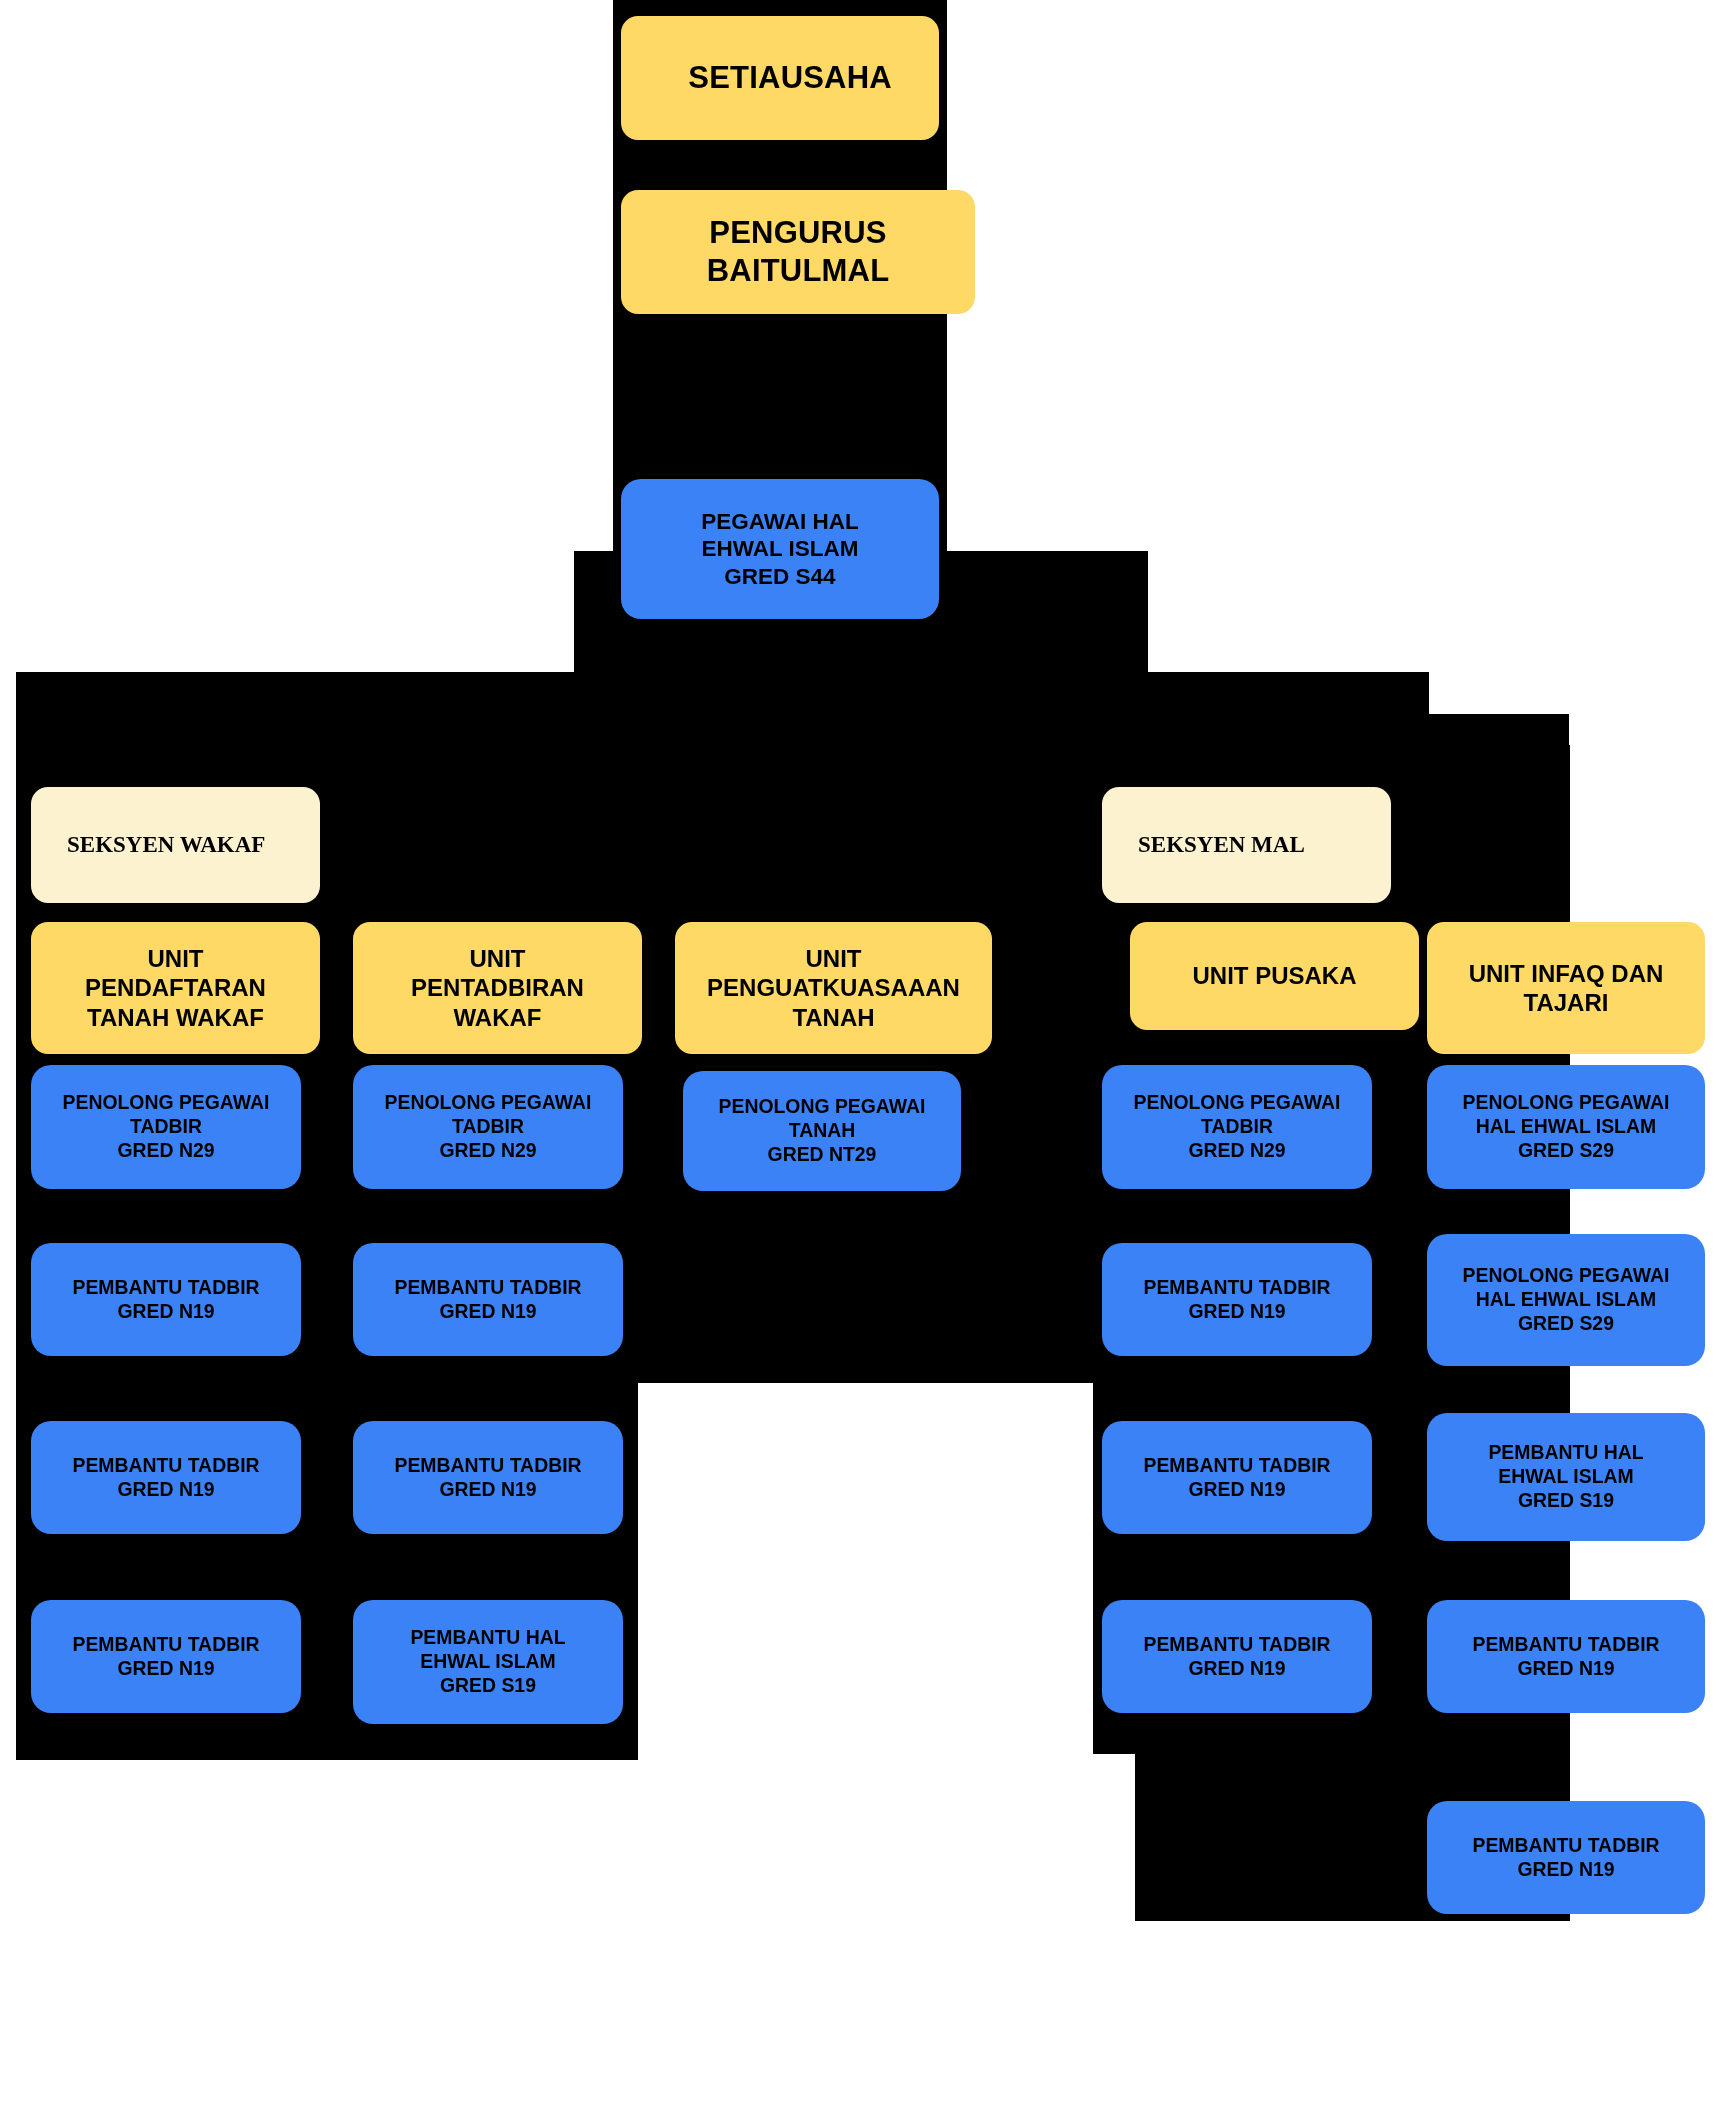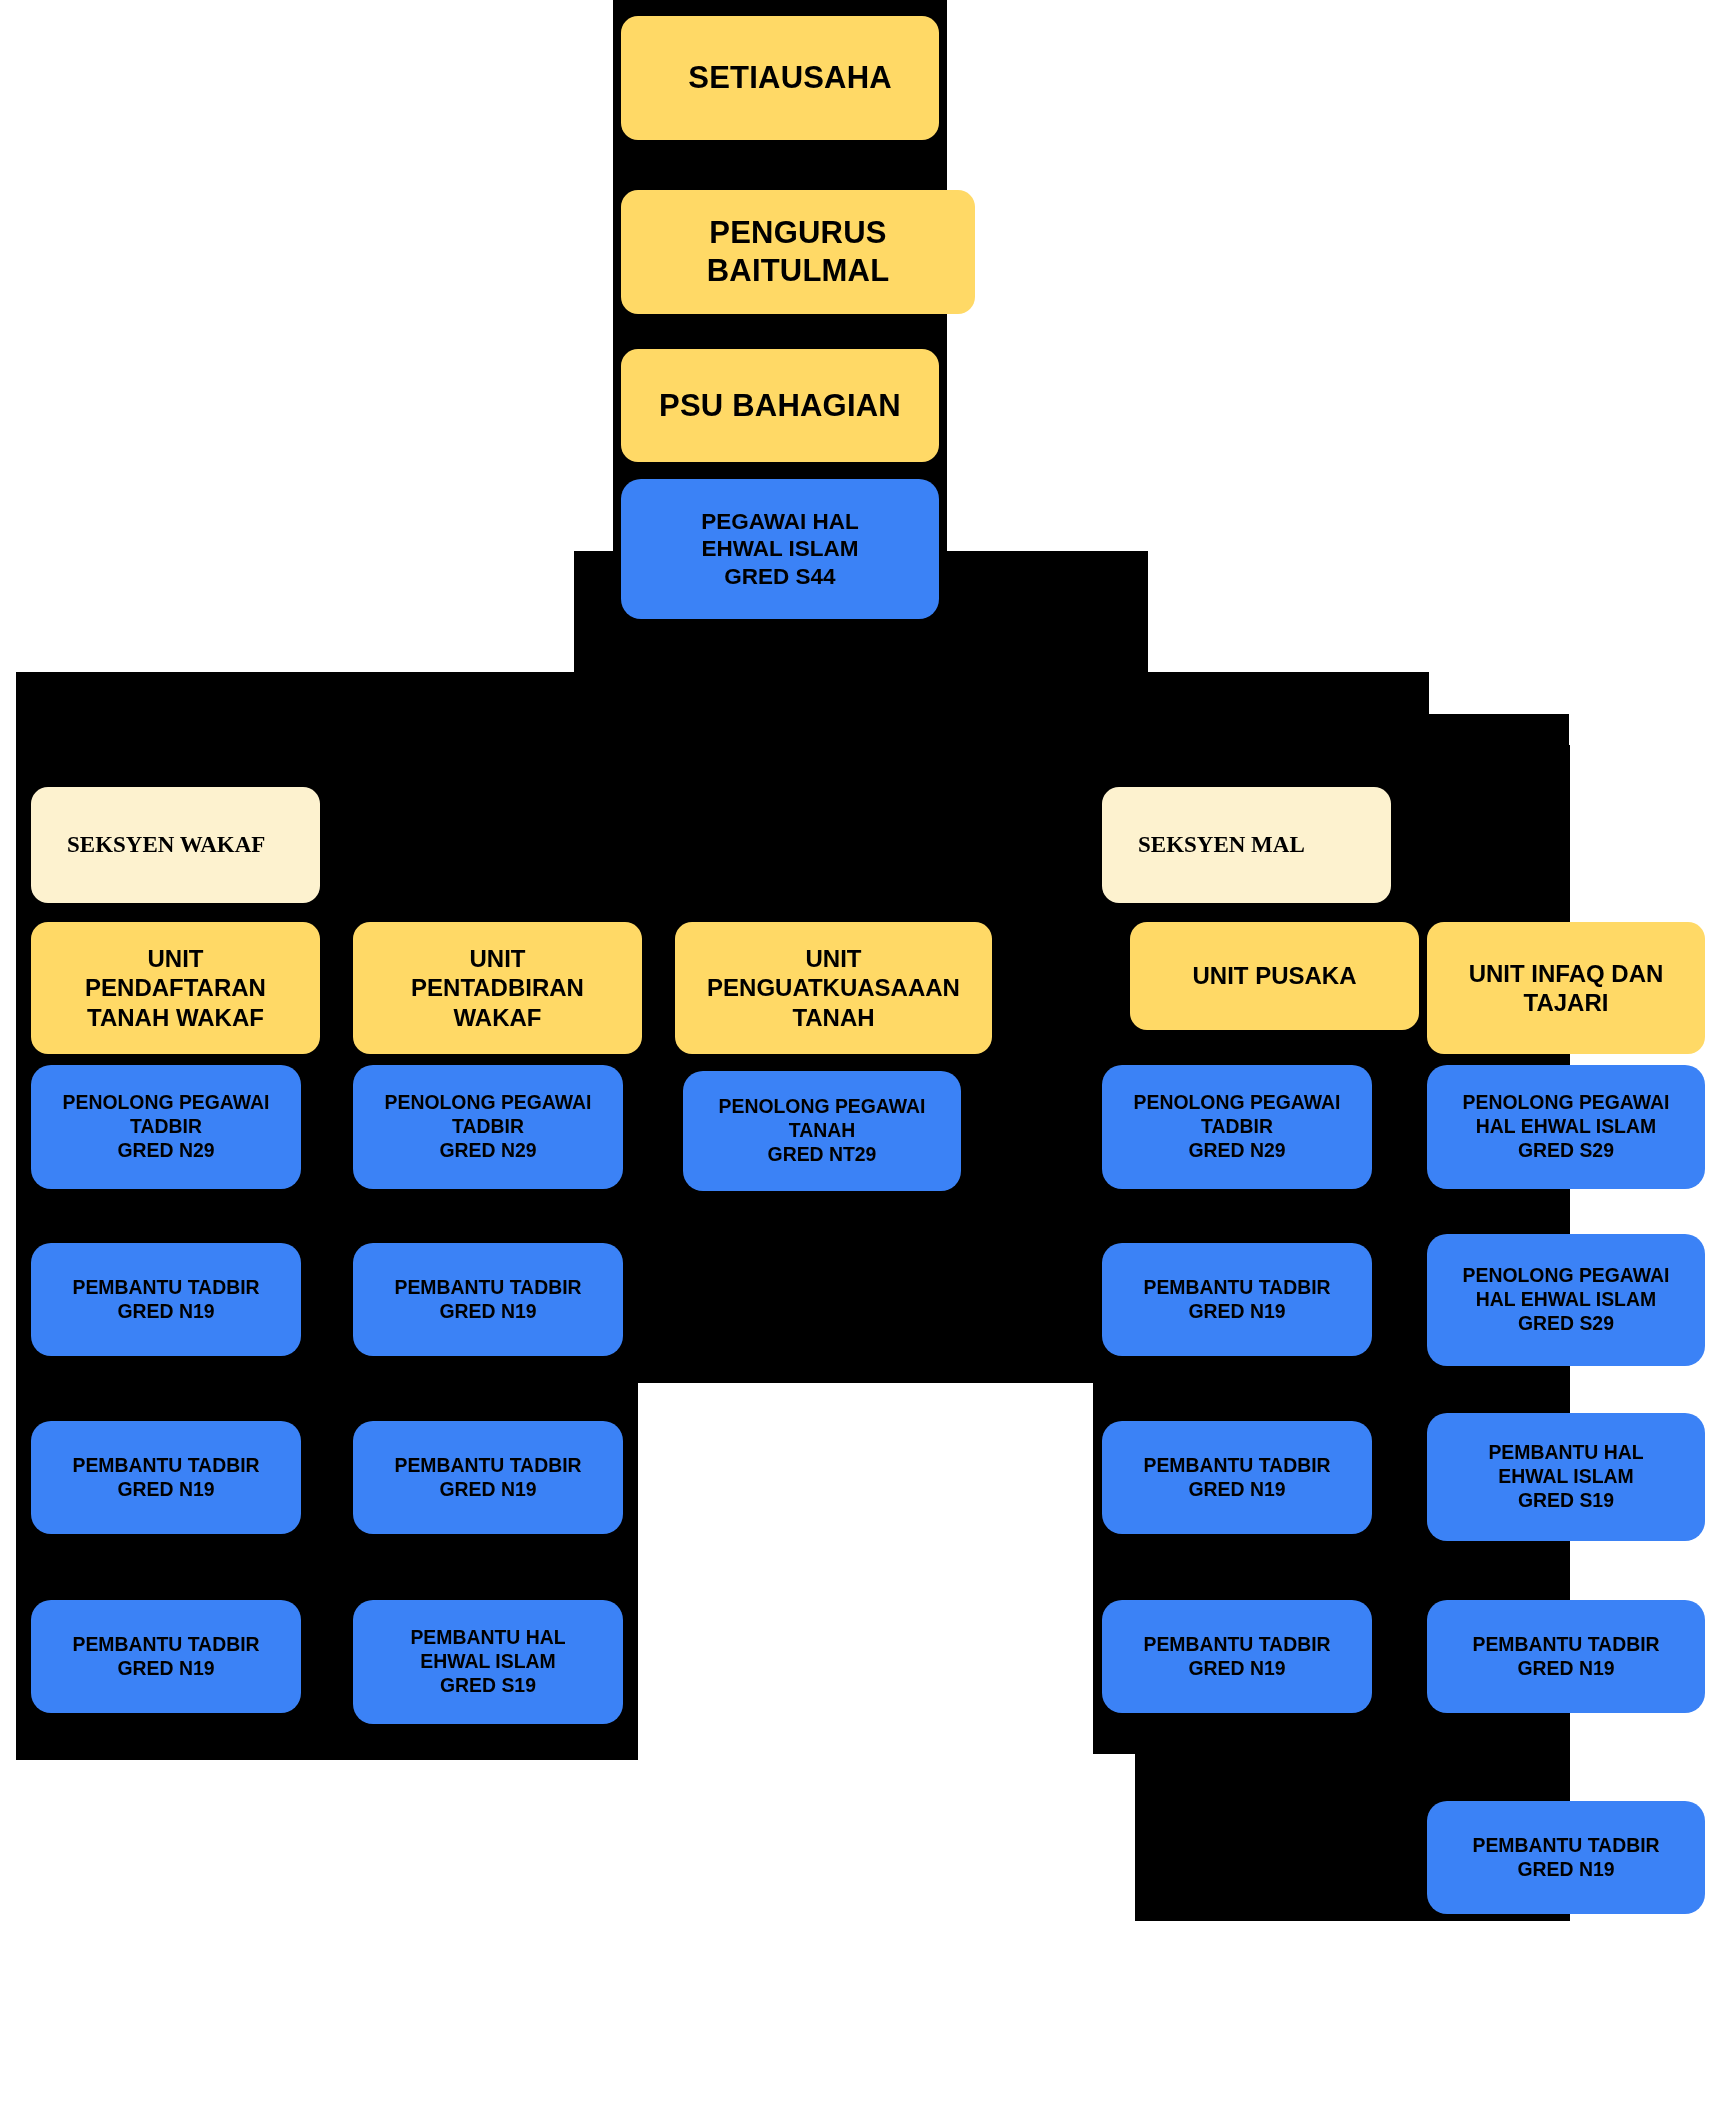--- a/index.html
+++ b/index.html
@@ -52,21 +52,20 @@
 
   <div class="slab" style="left:1093px; top:745px;  width:477px; height:1009px;"></div>
 
   <div class="slab" style="left:1135px; top:823px; width:435px; height:1098px;"></div>
 
   <div class="node exec" style="left:621px; top:15.5px;  width:318px; height:124px;padding-left:28px;">SETIAUSAHA</div>
 
   <div class="node exec" style="left:597px; top:190px; width:354px; height:124px;margin-left:24px;">PENGURUS
 BAITULMAL</div>
 
-  <div class="node exec" style="left:621px; top:349px; width:318px; height:113px;">PSU BAHAGIAN</div>
 
   <div class="node staff s44" style="left:621px; top:479px; width:318px; height:140px;">PEGAWAI HAL
 EHWAL ISLAM
 GRED S44</div>
 
   <div class="node section" style="left:31px; top:787px; width:289px; height:116px;">SEKSYEN WAKAF</div>
 
   <div class="node section" style="left:1102px; top:787px; width:289px; height:116px;">SEKSYEN MAL</div>
 
   <div class="node unit" style="left:31px; top:922px; width:289px; height:132px;">UNIT

